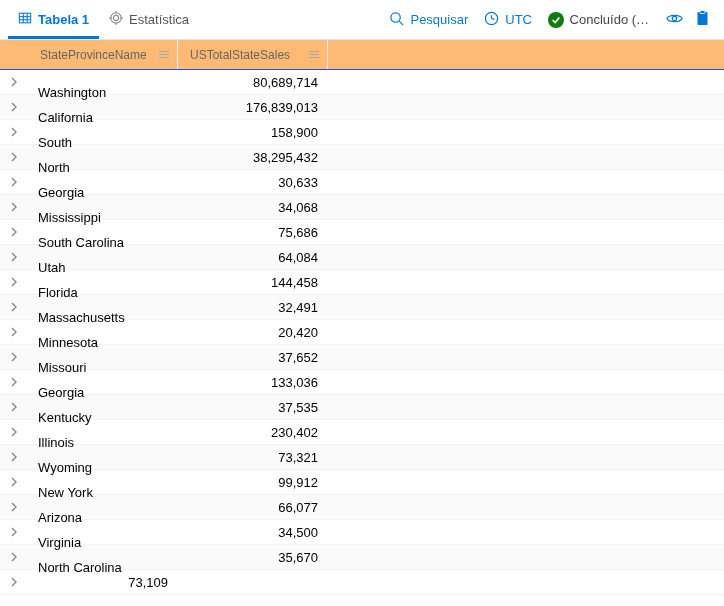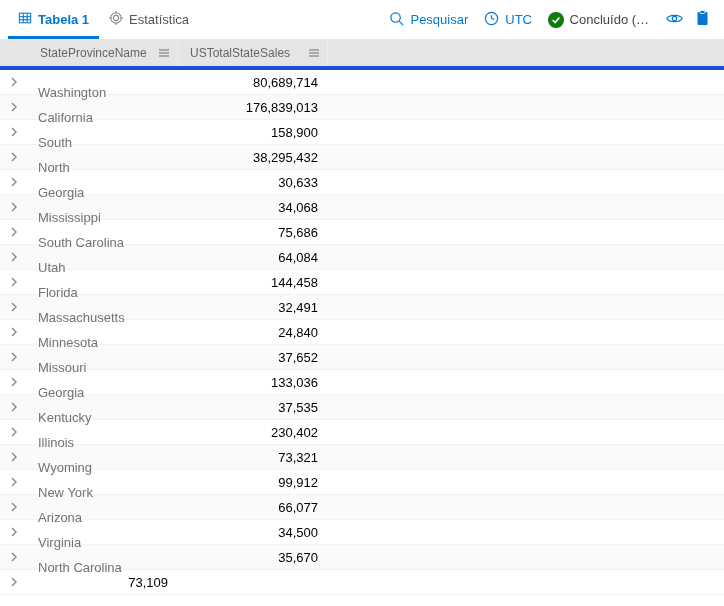--- a/index.html
+++ b/index.html
@@ -62,22 +62,22 @@
 }
 .status-circle svg { stroke: #fff; }
 .icon-btn {
   display:flex;align-items:center;justify-content:center;
   width:28px;height:100%;cursor:pointer;
 }
 .header-row {
   display: flex;
   align-items: center;
   height: 30px;
-  border-bottom: 4px solid #1d4ed8;
-  background: #e5e5e5;
+  border-bottom: 1px solid #1d4ed8;
+  background: #fdba74;
 }
 .expand-col {
   width: 28px;
   display: flex;
   align-items: center;
   justify-content: center;
   flex: 0 0 28px;
 }
 .col-header {
   display: flex;
@@ -104,21 +104,21 @@
   border-bottom: 1px solid #f2f2f2;
   cursor: pointer;
 }
 .row:nth-child(even) { background: #fafafa; }
 .cell {
   padding: 0 10px;
   overflow: hidden;
   text-overflow: ellipsis;
   white-space: nowrap;
 }
-.cell.state { width: 150px; flex:0 0 150px; color:#737373;margin-top:20px; }
+.cell.state { width: 150px; flex:0 0 150px; color:#000000;margin-top:20px; }
 .cell.sales { width: 150px; flex:0 0 150px; text-align: right; color:#000000; }
 .chevron svg { stroke:#888; }
 .menu-icon { display:flex;gap:1.5px;flex-direction:column; }
 .menu-icon span { width:10px;height:1.5px;background:#aaa; }
 </style>
 </head>
 <body>
 
 <div class="toolbar">
   <div class="tab active">
@@ -303,21 +303,21 @@
       <div class="cell state">Massachusetts</div>
       <div class="cell sales">32,491</div>
     </div>
     <div class="row">
       <div class="expand-col chevron">
         <svg width="10" height="10" viewBox="0 0 10 10" fill="none" stroke-width="1.4">
           <polyline points="3,1 7,5 3,9"></polyline>
         </svg>
       </div>
       <div class="cell state">Minnesota</div>
-      <div class="cell sales">24,840</div>
+      <div class="cell sales">20,420</div>
     </div>
     <div class="row">
       <div class="expand-col chevron">
         <svg width="10" height="10" viewBox="0 0 10 10" fill="none" stroke-width="1.4">
           <polyline points="3,1 7,5 3,9"></polyline>
         </svg>
       </div>
       <div class="cell state">Missouri</div>
       <div class="cell sales">37,652</div>
     </div>

